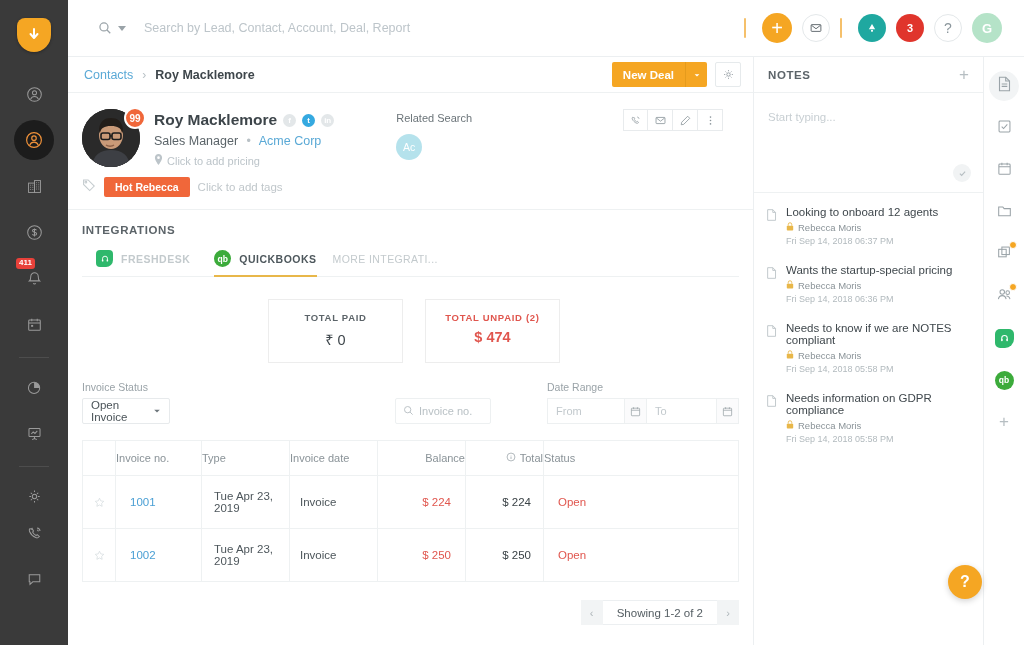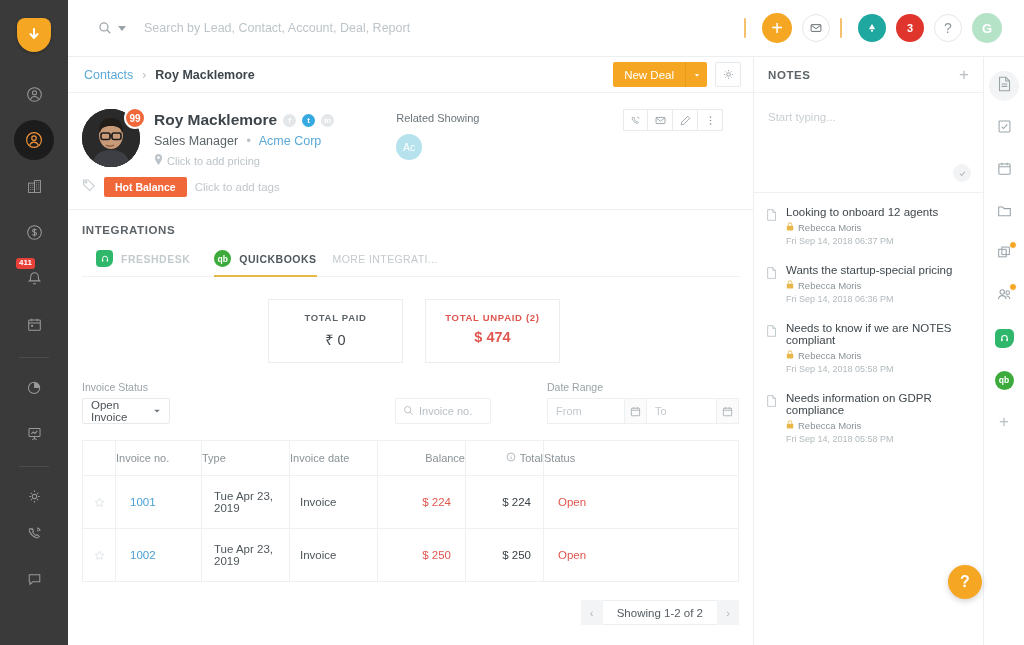--- a/index.html
+++ b/index.html
@@ -81,21 +81,21 @@
   
   .crumb-row {
     height: 36px; display: flex; align-items: center; padding: 0 12px 0 16px;
     border-bottom: 1px solid #eef1f2; flex: 0 0 36px;
   }
   .crumb-link { color: #5aa9d6; font-size: 12.5px; }
   .crumb-sep { color: #b8c1c6; margin: 0 9px; font-size: 12px; }
   .crumb-current { color: #3e464b; font-size: 12.5px; font-weight: bold; }
   .crumb-spacer { flex: 1; }
   .newdeal {
-    background: #f5a623; color: #fff; font-size: 11.5px; font-weight: normal;
+    background: #f5a623; color: #fff; font-size: 11.5px; font-weight: bold;
     height: 25px; display:flex; align-items:center; padding: 0 11px; border-radius: 2px 0 0 2px;
   }
   .newdeal-caret { background: #f5a623; height: 25px; width: 22px; display: flex;
     align-items: center; justify-content: center; border-left: 1px solid #e59b1c; border-radius: 0 2px 2px 0;}
   .gear-box { width: 26px; height: 25px; border: 1px solid #e6eaec; display:flex;
     align-items:center; justify-content:center; margin-left: 8px; color:#8d979d; border-radius:2px;}
 
   
   .profile { padding: 16px 14px 0 14px; display: flex; position: relative; }
   .avatar-big { width: 58px; height: 58px; border-radius: 50%; position: relative; flex:0 0 58px;
@@ -454,21 +454,21 @@
               <span>
                 <svg width="9" height="11" viewBox="0 0 10 12" fill="#bcc4c9">
                     <path d="M5 0C2.8 0 1 1.8 1 4c0 3 4 8 4 8s4-5 4-8c0-2.2-1.8-4-4-4zm0 5.5A1.5 1.5 0 1 1 5 2.5a1.5 1.5 0 0 1 0 3z"></path>
                   </svg>
               </span>
               <span>Click to add pricing</span>
             </div>
           </div>
 
           <div class="rel-acc">
-            <div class="rel-label">Related Showing</div>
+            <div class="rel-label">Related Search</div>
             <div class="rel-circle">Ac</div>
           </div>
 
           <div class="p-actions">
             <div class="act-btn">
               <svg width="11" height="11" viewBox="0 0 20 20" fill="none" stroke="currentColor" stroke-width="1.3">
                   <path d="M4.6 4.2c-.8.8-1 2-.4 3.4 1.1 2.6 4.6 6.1 7.2 7.2 1.4.6 2.6.4 3.4-.4l.9-.9-2.6-2.1-1.3 1c-1.3-.6-3.4-2.7-4-4l1-1.3L7.1 4l-.9.9z"></path>
                   <path d="M13 3.5a4 4 0 0 1 3.5 3.5"></path>
                 </svg>
             </div>
@@ -493,21 +493,21 @@
           </div>
         </div>
 
         <div class="tags-row">
           <span class="tag-icon">
             <svg width="14" height="14" viewBox="0 0 16 16" fill="none" stroke="currentColor" stroke-width="1.2">
                 <path d="M1.8 7.4V2.2h5.2l7 7-5.2 5.2z"></path>
                 <circle cx="4.4" cy="4.8" r="1"></circle>
               </svg>
           </span>
-          <span class="hot-tag">Hot Balance</span>
+          <span class="hot-tag">Hot Rebecca</span>
           <span class="add-tags">Click to add tags</span>
         </div>
 
         <div class="integ">
           <div class="integ-title">INTEGRATIONS</div>
           <div class="integ-tabs">
             <div class="itab first">
               <span class="ibadge fd">
                 <svg width="10" height="10" viewBox="0 0 16 16" fill="none" stroke="#fff" stroke-width="1.5">
                     <path d="M4 9V7.5a4 4 0 0 1 8 0V9"></path>

